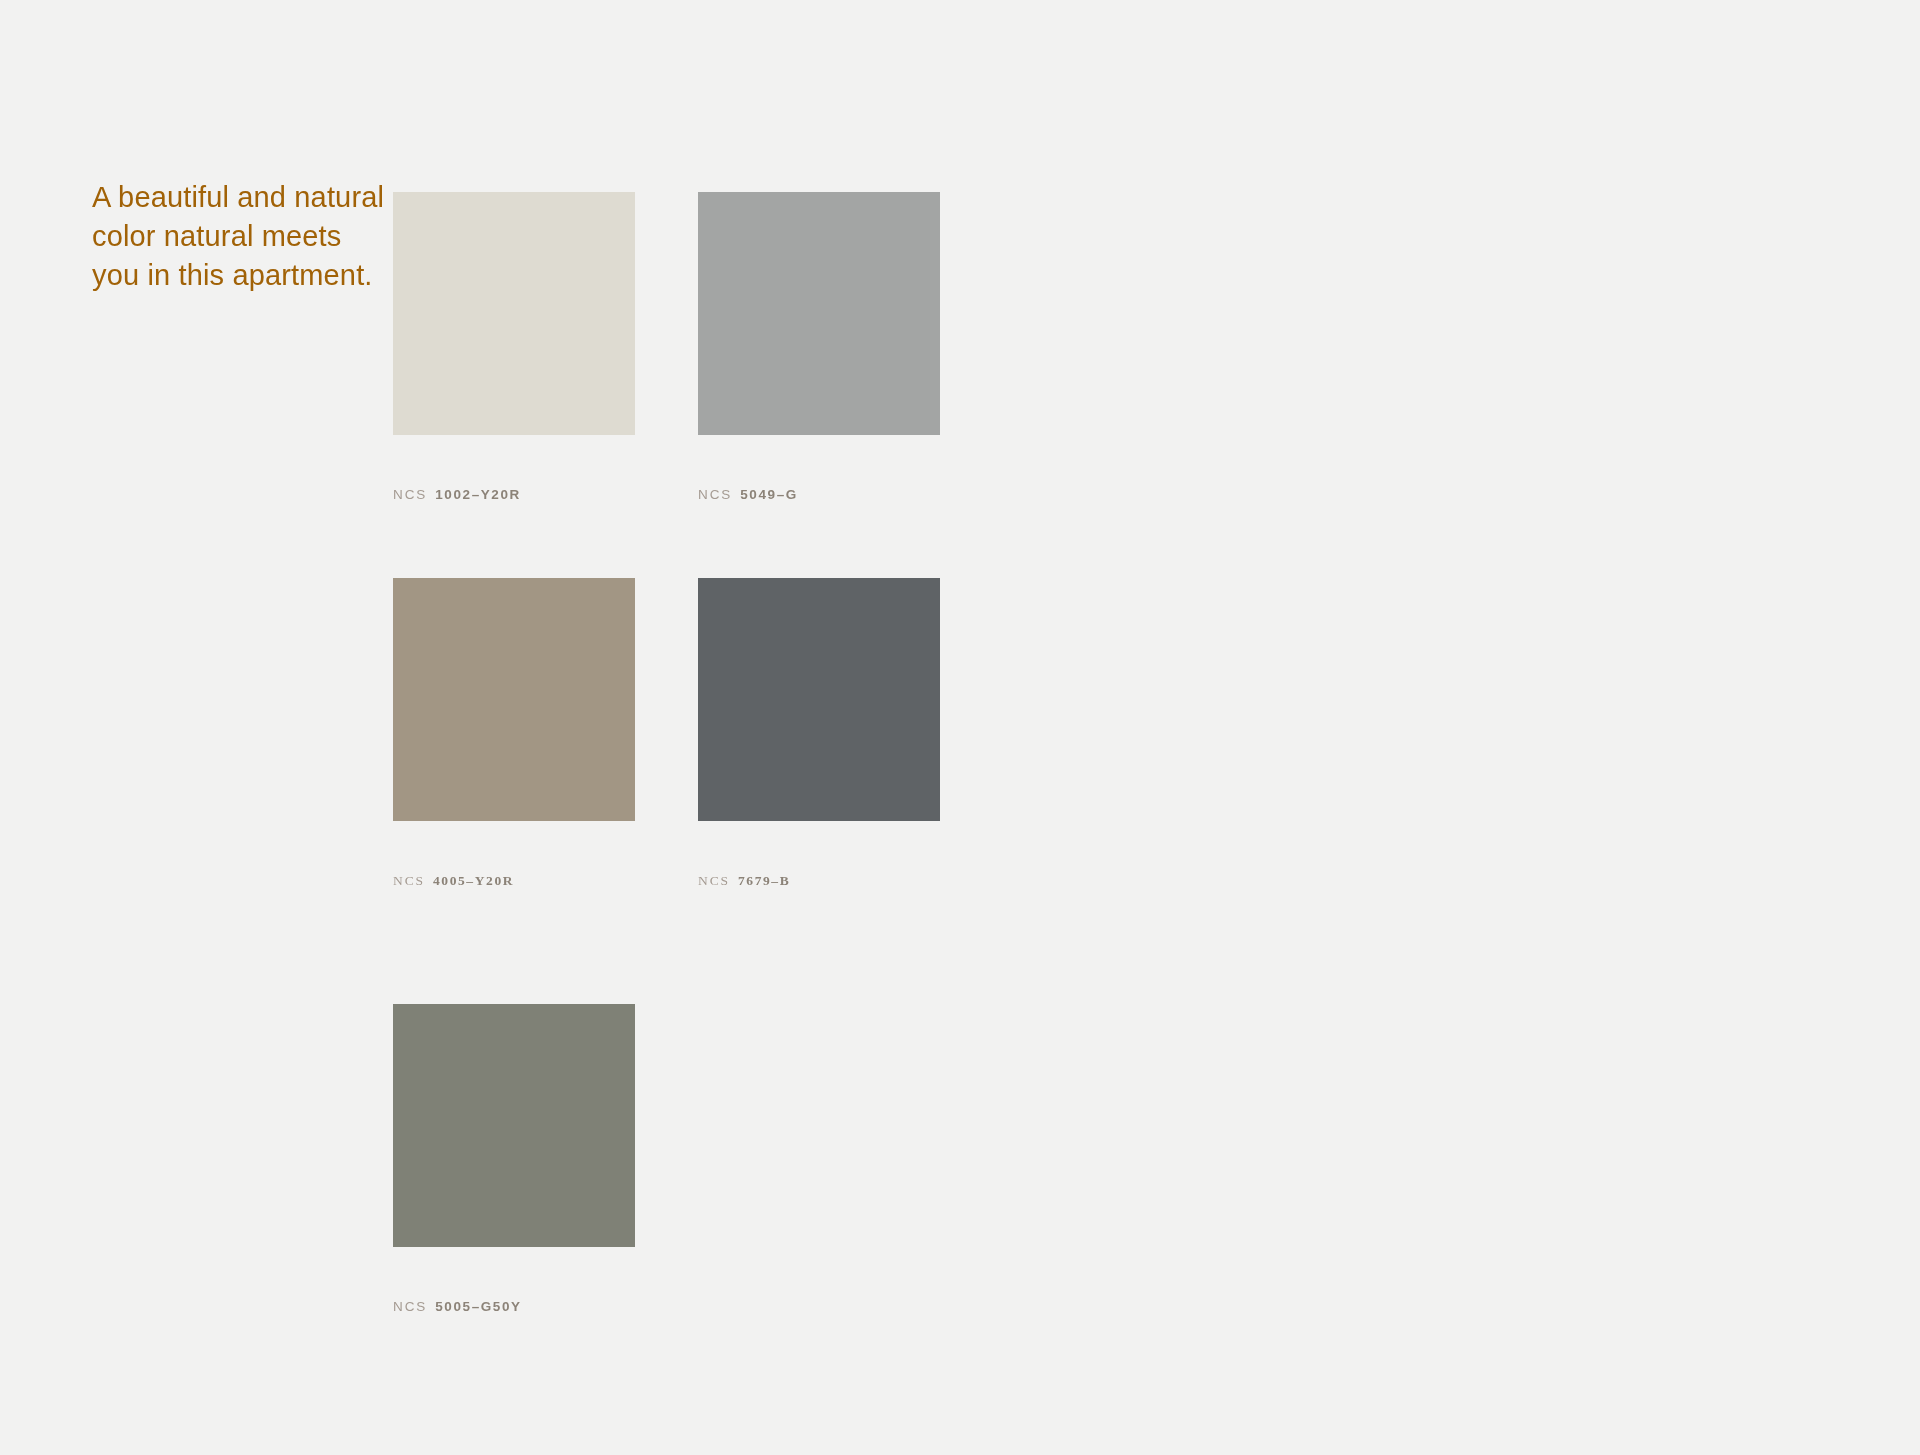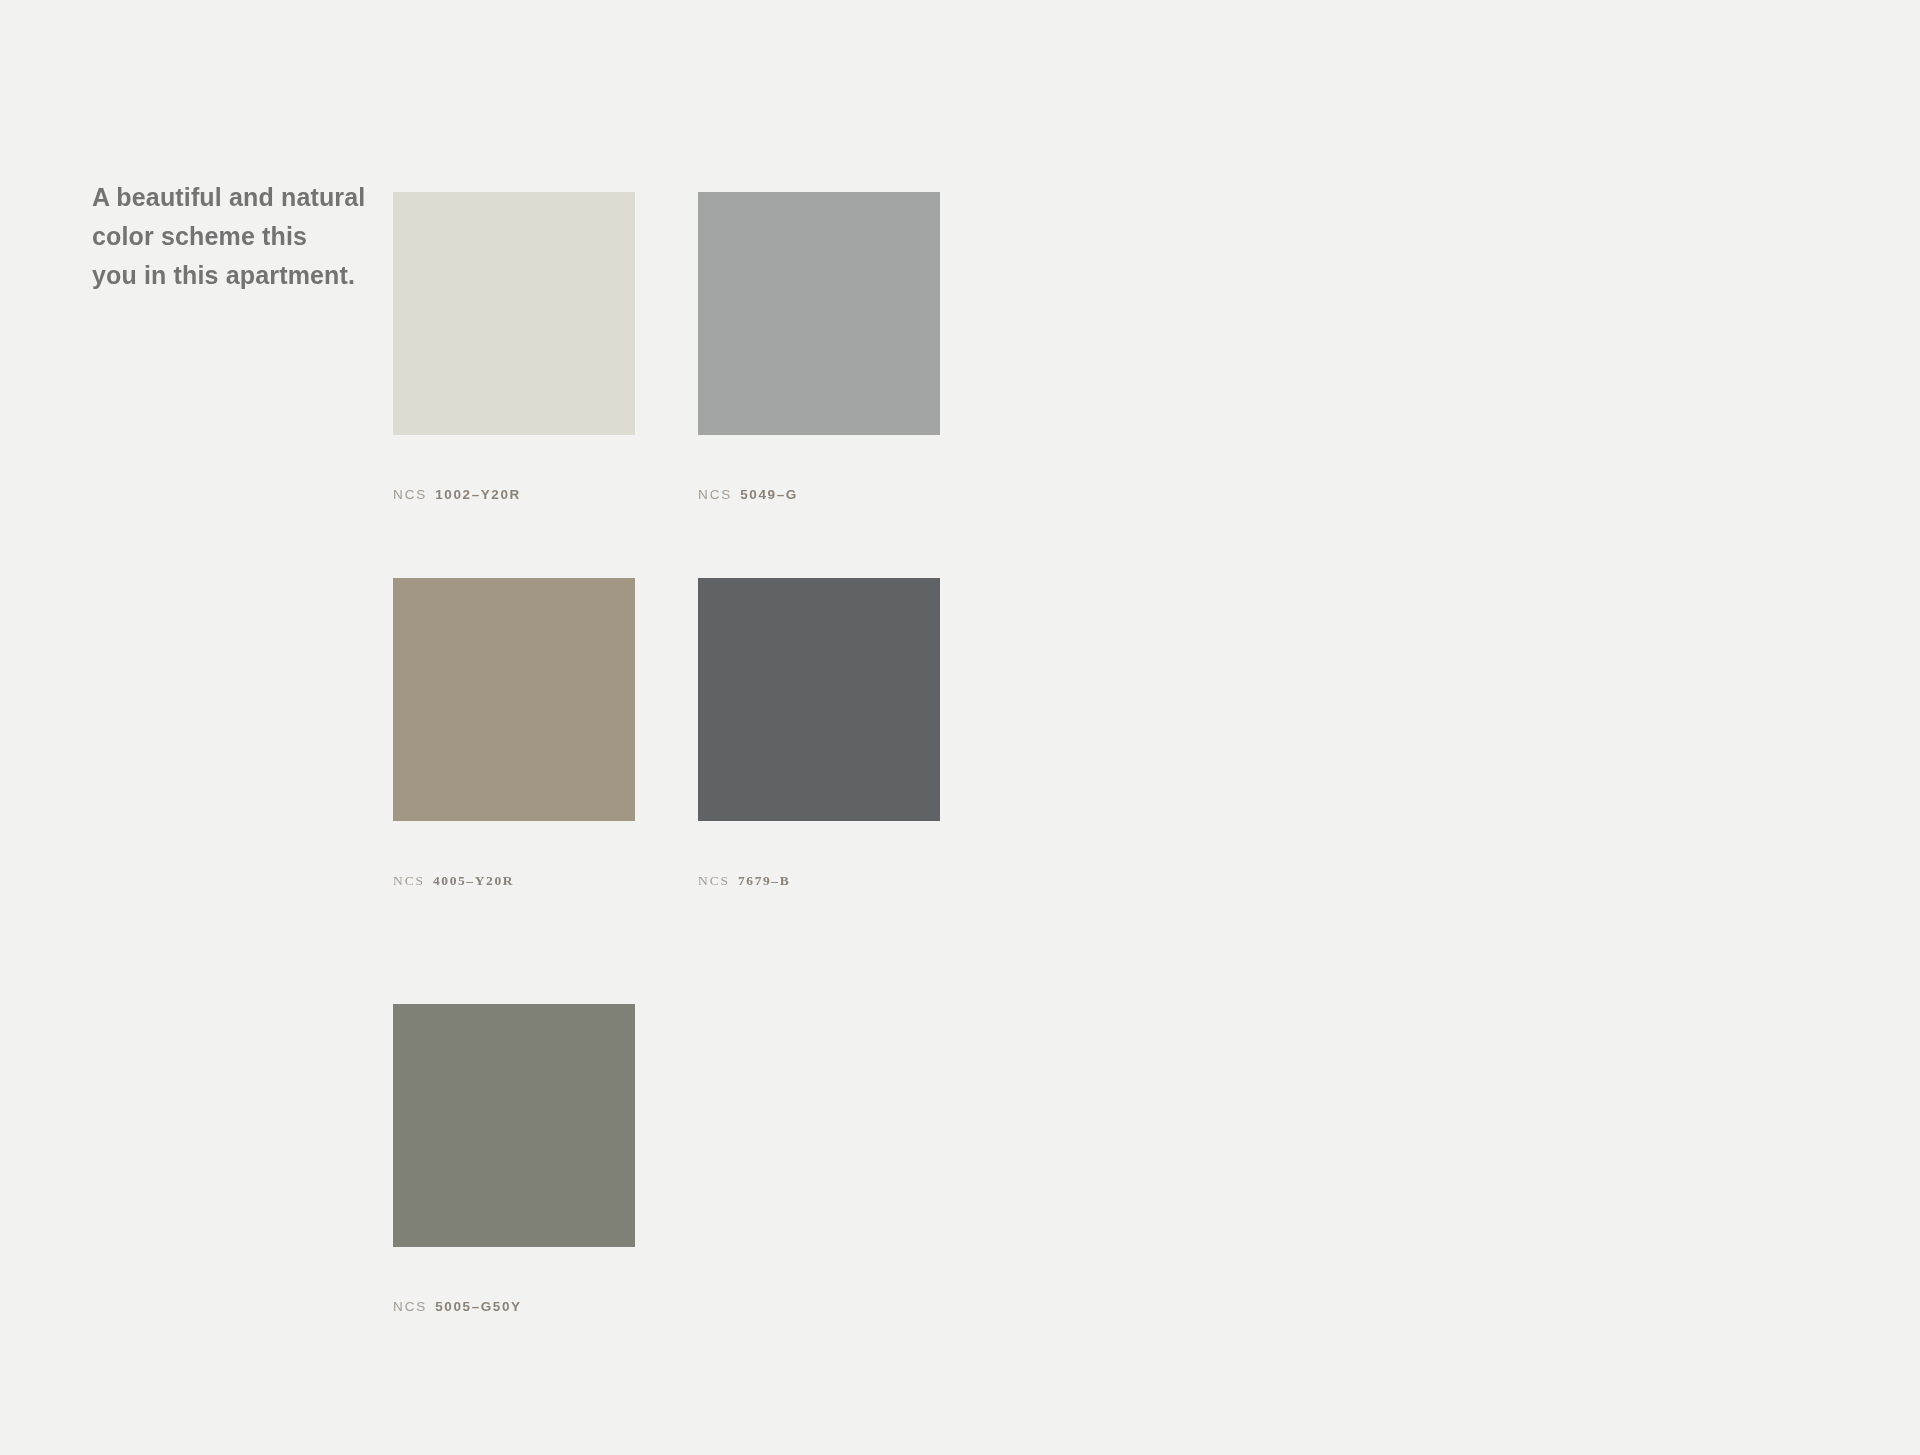--- a/index.html
+++ b/index.html
@@ -20,25 +20,25 @@
     inset: 0;
     background: #f2f2f1;
   }
 
   
   .intro {
     position: absolute;
     left: 92px;
     top: 178px;
     width: 260px;
-    font-size: 25px;
+    font-size: 29px;
     line-height: 39px;
     letter-spacing: 0.15px;
-    color: #737373;
-    font-weight: 700;
+    color: #a16207;
+    font-weight: 400;
   }
   .intro .ln {
     display: block;
     white-space: nowrap;
   }
 
   
   .grid {
     position: absolute;
     left: 393px;
@@ -80,21 +80,21 @@
     letter-spacing: 1.6px;
   }
 </style>
 </head>
 <body style="background: rgb(242, 242, 241);">
 
 <div id="page" style="background: rgb(242, 242, 241);">
 
   <div class="intro">
     <span class="ln">A beautiful and natural</span>
-    <span class="ln">color scheme this</span>
+    <span class="ln">color natural meets</span>
     <span class="ln">you in this apartment.</span>
   </div>
 
   <div class="grid">
 
     <div class="cell c0 r0">
       <div class="swatch" style="background-color: rgb(222, 219, 209);"></div>
       <div class="label">
         <span class="pfx">NCS</span><span class="code">1002–Y20R</span>
       </div>

